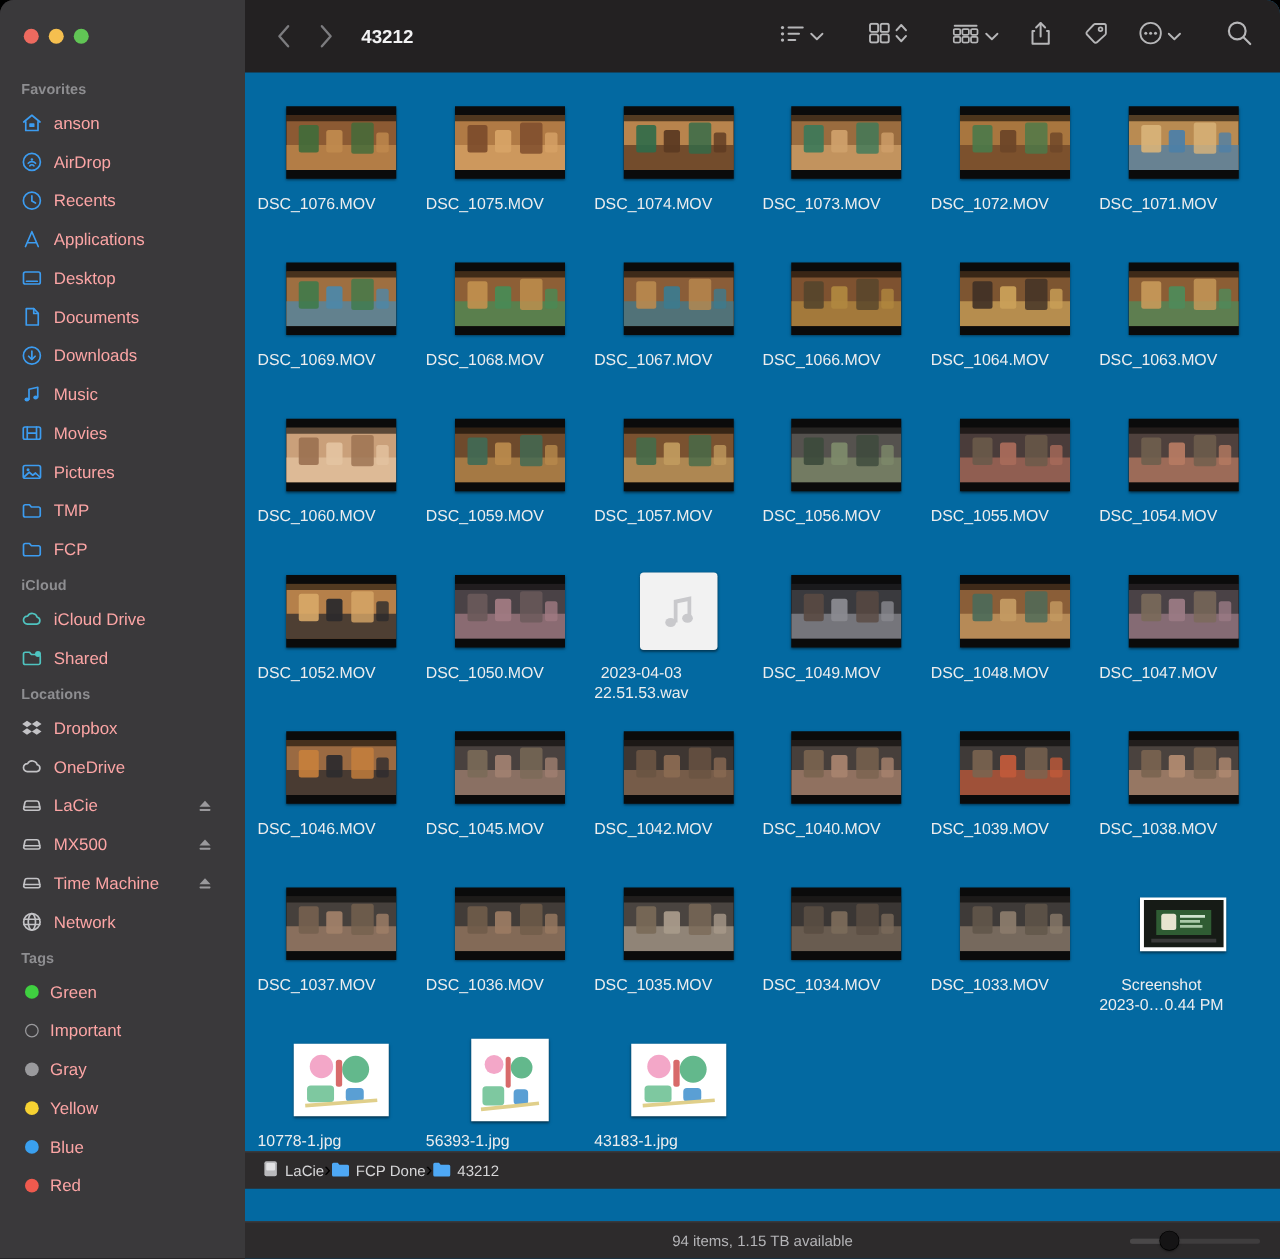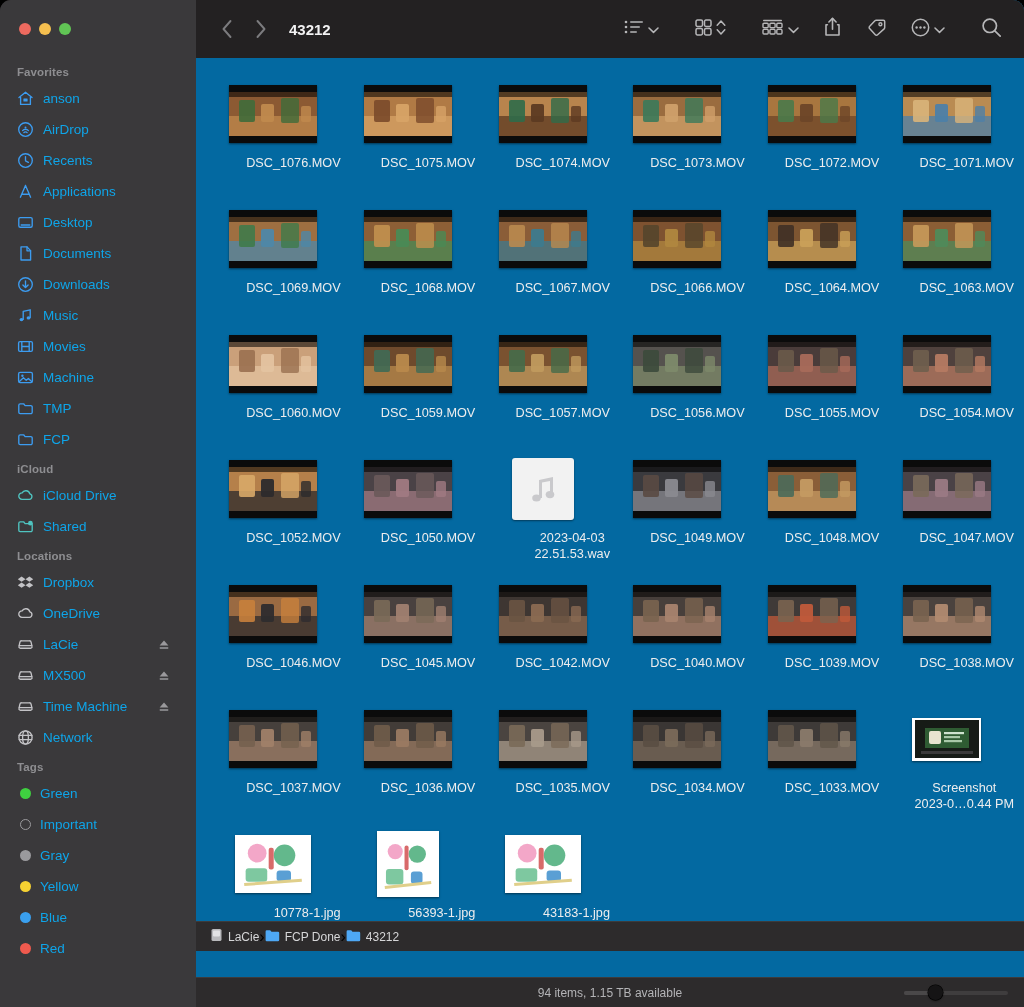--- a/index.html
+++ b/index.html
@@ -32,21 +32,21 @@
   .tl.red{background:#ed6a5f;} .tl.yellow{background:#f5bf4f;} .tl.green{background:#61c555;}
 
   .sb-scroll { height:949px; overflow:hidden; padding-bottom:4px; }
   .sb-group-title {
     font-size:11.5px; font-weight:700; color:#8e8e91;
     padding:8px 0 5px 17px; letter-spacing:.1px;
   }
   .sb-row {
     display:flex; align-items:center; height:31px;
     padding-left:17px; padding-right:26px; gap:9px;
-    color:#0ea5e9; font-size:13.5px; position:relative;
+    color:#fca5a5; font-size:13.5px; position:relative;
   }
   .sb-row .lbl { flex:1 1 auto; white-space:nowrap; overflow:hidden; }
   .sb-ic { width:17px; height:17px; flex:0 0 17px; display:flex; align-items:center; justify-content:center; }
   .sb-ic svg { display:block; }
   .eject { width:12px; height:12px; flex:0 0 12px; opacity:.72; }
   .tagdot { width:11px; height:11px; border-radius:50%; display:block; margin-left:3px; }
   .tagdot.hollow { background:transparent; border:1.3px solid #9a9a9d; }
 
   
   #main { flex:1 1 auto; display:flex; flex-direction:column; min-width:0; background:#0369a1; }
@@ -77,21 +77,21 @@
     flex:1 1 auto; overflow:hidden; position:relative;
     padding:16px 0 0 0;
   }
   #grid {
     display:grid;
     grid-template-columns:repeat(6,1fr);
     row-gap:0px; column-gap:0px;
     padding:0 10px;
   }
   .cell {
-    display:flex; flex-direction:column; align-items:flex-end;
+    display:flex; flex-direction:column; align-items:flex-start;
     padding-top:8px; height:125px;
   }
   .thumbwrap {
     height:64px; display:flex; align-items:center; justify-content:center; width:100%;
   }
   .thumb-mov {
     width:88px; height:58px; background:#0b0b0b;
     display:flex; align-items:center; justify-content:center;
     box-shadow:0 1px 2px rgba(0,0,0,.5);
   }
@@ -238,21 +238,21 @@
           <span class="lbl">Movies</span>
         </div>
         <div class="sb-row">
           <span class="sb-ic">
             <svg width="17" height="17" viewBox="0 0 17 17" fill="none" stroke="#3c9cf0" stroke-width="1.35" stroke-linecap="round" stroke-linejoin="round">
               <rect x="1.6" y="3.4" width="13.8" height="10.2" rx="1.5"></rect>
               <circle cx="5.4" cy="6.8" r="1.2" fill="#3c9cf0" stroke="none"></circle>
               <path d="M2.4 12.4 L6.4 8.8 L9.2 11.2 L11.4 9.4 L14.6 12.4"></path>
             </svg>
           </span>
-          <span class="lbl">Machine</span>
+          <span class="lbl">Pictures</span>
         </div>
         <div class="sb-row">
           <span class="sb-ic">
             <svg width="17" height="17" viewBox="0 0 17 17" fill="none" stroke="#3c9cf0" stroke-width="1.35" stroke-linecap="round" stroke-linejoin="round">
               <path d="M1.8 5.2 A1.4 1.4 0 0 1 3.2 3.8 L6.6 3.8 L8.1 5.6 L13.8 5.6 A1.4 1.4 0 0 1 15.2 7 L15.2 12.2 A1.4 1.4 0 0 1 13.8 13.6 L3.2 13.6 A1.4 1.4 0 0 1 1.8 12.2 Z"></path>
             </svg>
           </span>
           <span class="lbl">TMP</span>
         </div>
         <div class="sb-row">

